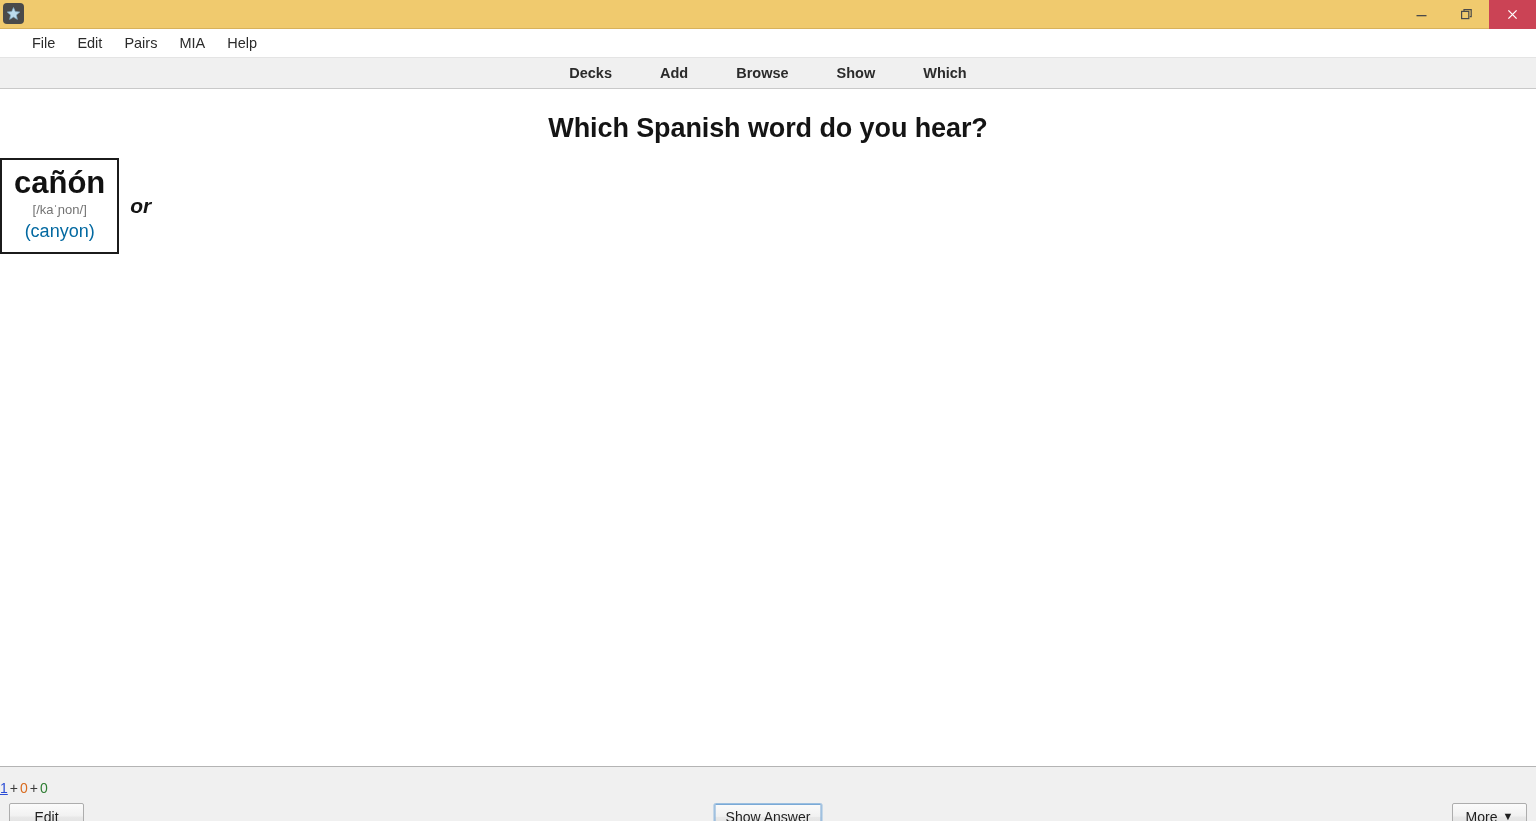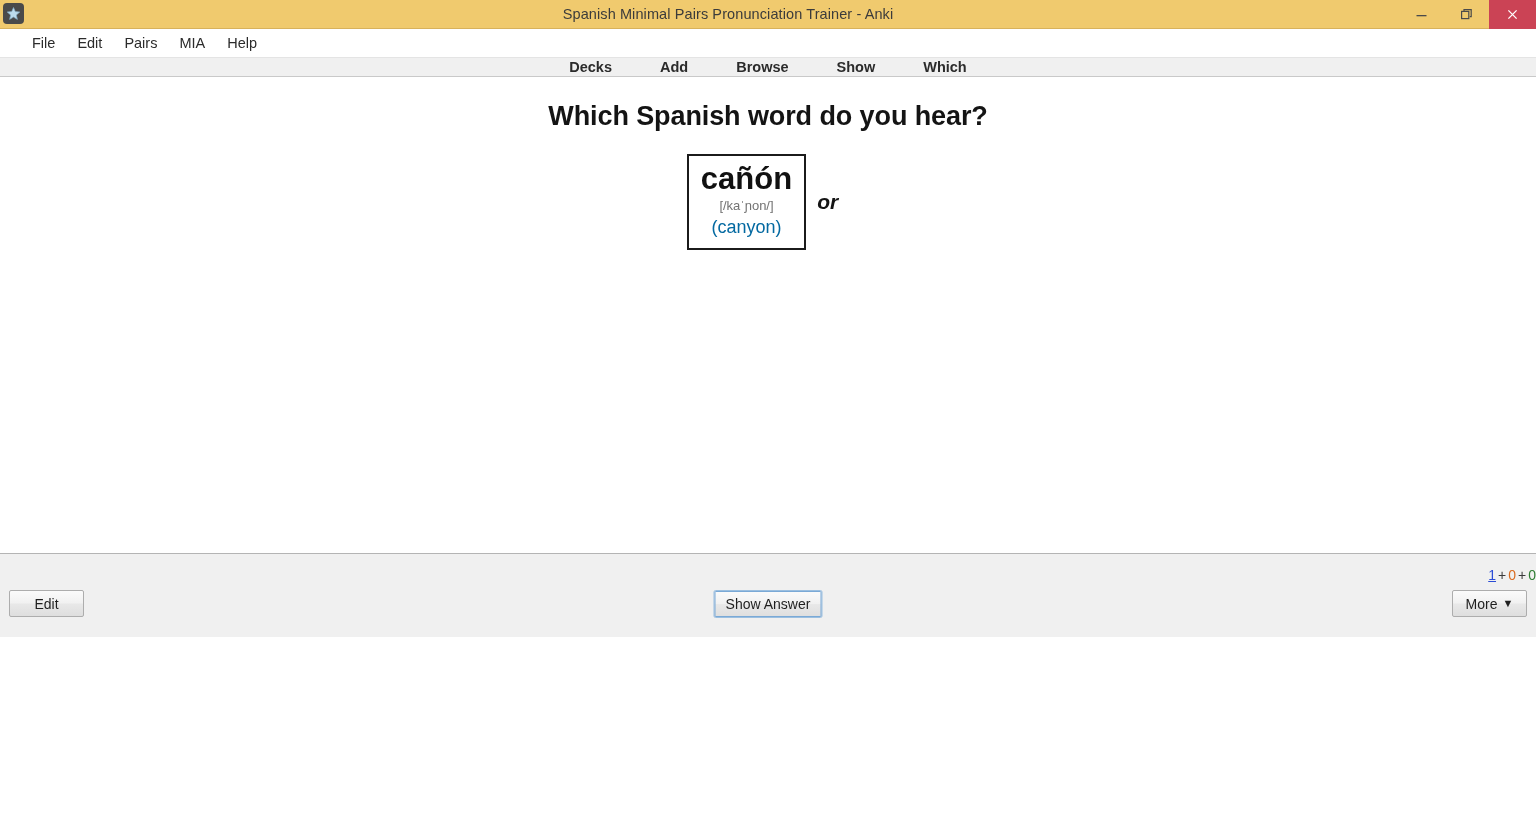--- a/index.html
+++ b/index.html
@@ -71,55 +71,55 @@
   .menu-item {
     font-size: 14.5px;
     color: #2b2b2b;
     padding: 3px 11px;
     line-height: 1;
     white-space: nowrap;
   }
 
   
   .toolbar {
-    height: 19px;
+    height: 31px;
     background: #f0f0f0;
     display: flex;
     align-items: center;
     justify-content: center;
     gap: 48px;
     border-bottom: 1px solid #c9c9c9;
   }
   .toolbar-link {
     font-size: 14.5px;
     font-weight: bold;
     color: #2b2b2b;
     white-space: nowrap;
   }
 
   
   .content {
     position: relative;
-    height: 476px;
+    height: 677px;
     background: #ffffff;
     overflow: hidden;
   }
   .question {
     text-align: center;
     margin-top: 24px;
     font-size: 27px;
     font-weight: bold;
     color: #141414;
     letter-spacing: -0.1px;
   }
   .pair-row {
-    margin-top: 22px;
-    display: flex;
-    align-items: center;
-    justify-content: center;
+    margin-top: 14px;
+    display: flex;
+    align-items: center;
+    justify-content: flex-start;
     gap: 0;
   }
   .word-card {
     border: 2px solid #1b1b1b;
     padding: 6px 12px 10px 12px;
     text-align: center;
     min-width: 112px;
   }
   .word-main {
     font-size: 31px;
@@ -153,21 +153,21 @@
   
   .bottombar {
     position: relative;
     height: 84px;
     background: #f0f0f0;
     border-top: 1px solid #b4b4b4;
   }
   .counts {
     position: absolute;
     left: 0; right: 0; top: 13px;
-    text-align: right;
+    text-align: left;
     font-size: 14px;
     white-space: nowrap;
   }
   .count-new { color: #2b4cd6; text-decoration: underline; }
   .count-plus { color: #3a3a3a; padding: 0 2px; }
   .count-learn { color: #d96a1e; }
   .count-due { color: #2e7d32; }
 
   .btn {
     background: linear-gradient(to bottom, #fbfbfb 0%, #f1f1f1 48%, #e8e8e8 52%, #dedede 100%);
@@ -208,21 +208,20 @@
 </style>
 </head>
 <body>
 
 <div class="titlebar">
   <div class="app-icon">
     <svg width="15" height="15" viewBox="0 0 15 15">
       <polygon points="7.5,1.5 9.3,5.6 13.8,6.0 10.4,9.0 11.4,13.4 7.5,11.1 3.6,13.4 4.6,9.0 1.2,6.0 5.7,5.6" fill="#bcdcee" stroke="#7fa8c0" stroke-width="0.7"></polygon>
     </svg>
   </div>
-  <div class="titlebar-title">Spanish Minimal Pairs Pronunciation Trainer - Anki</div>
   <div class="win-controls">
     <div class="win-btn">
       <svg width="13" height="13" viewBox="0 0 13 13">
           <rect x="1.5" y="7" width="10" height="1.3" fill="#4a4a4a"></rect>
         </svg>
     </div>
     <div class="win-btn">
       <svg width="13" height="13" viewBox="0 0 13 13">
         <rect x="1.6" y="3.4" width="7.2" height="7.2" fill="none" stroke="#4a4a4a" stroke-width="1.2"></rect>
         <path d="M4.0 3.0 L4.0 1.6 L11.2 1.6 L11.2 8.6 L9.8 8.6" fill="none" stroke="#4a4a4a" stroke-width="1.2"></path>

